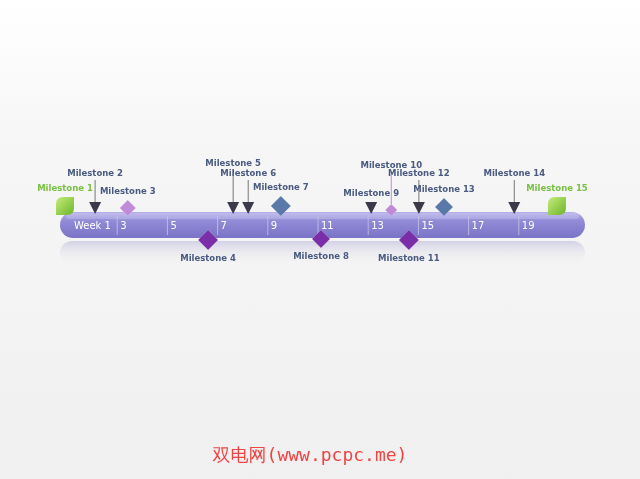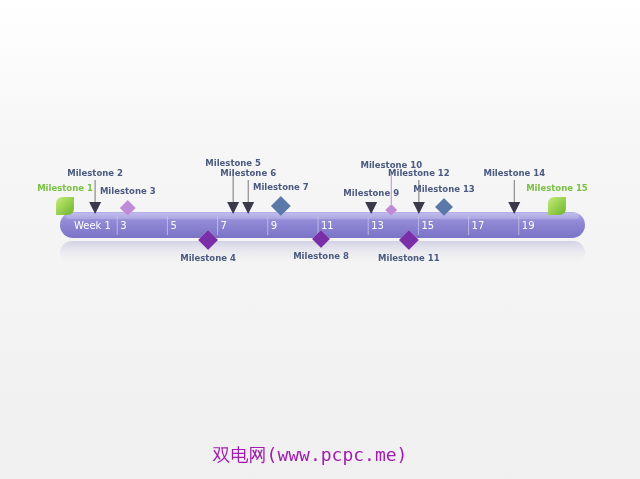--- a/index.html
+++ b/index.html
@@ -6,21 +6,21 @@
   body {
     width:640px; height:479px; overflow:hidden; position:relative;
     background: linear-gradient(to bottom, #ffffff 0%, #f6f6f6 30%, #f0f0f0 100%);
     font-family: "DejaVu Sans", sans-serif;
   }
   #timeline { position:absolute; left:0; top:0; width:640px; height:479px; }
   .ms-label { font-family:"DejaVu Sans", sans-serif; font-size:8.5px; font-weight:bold; }
   .tick-label { font-family:"DejaVu Sans", sans-serif; font-size:10px; fill:#ffffff; }
   .footer {
     position:absolute; left:0; width:620px; top:443px; text-align:center;
-    font-family:"DejaVu Sans Mono", monospace; font-size:18px; color:#a21caf;
+    font-family:"DejaVu Sans Mono", monospace; font-size:18px; color:#ef4444;
     letter-spacing:0px;
   }
 </style>
 </head>
 <body>
 
 <svg id="timeline" width="640" height="479" viewBox="0 0 640 479">
   <defs>
     <linearGradient id="barGrad" x1="0" y1="0" x2="0" y2="1">
       <stop offset="0" stop-color="#b6b0ea"></stop>

